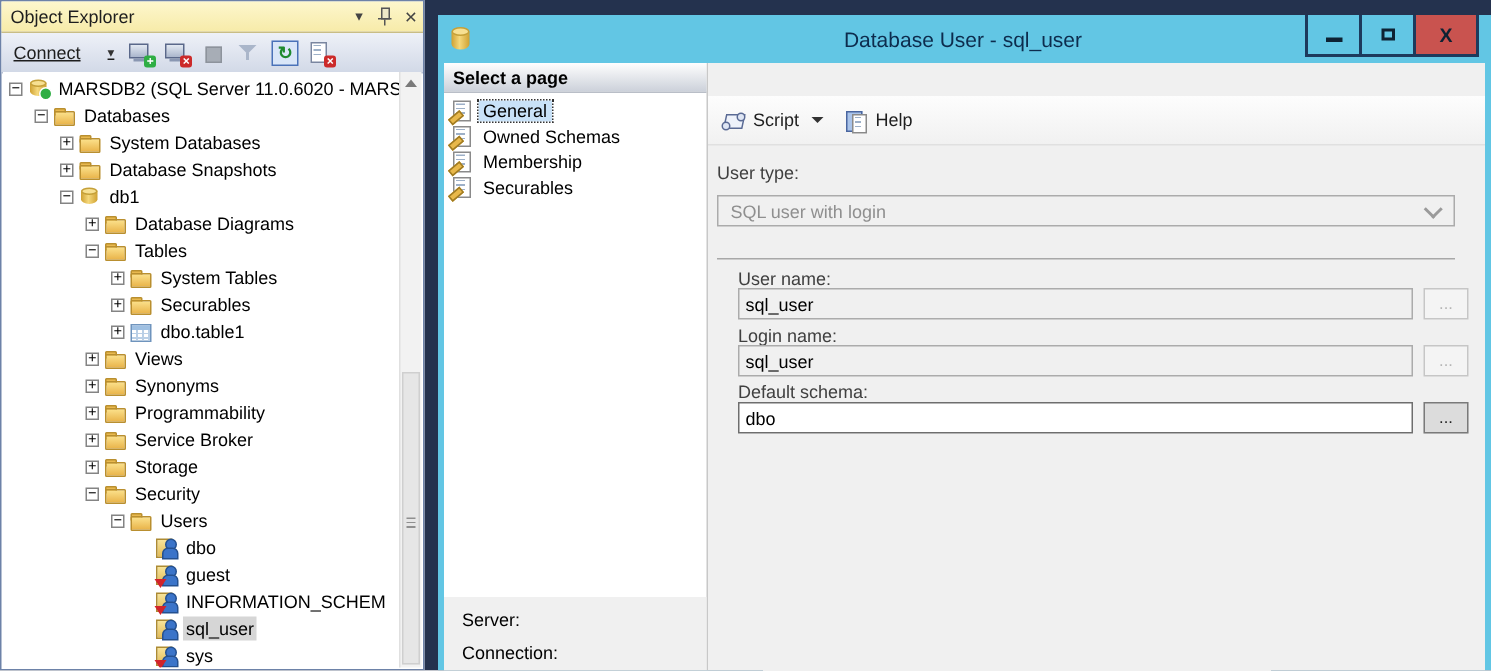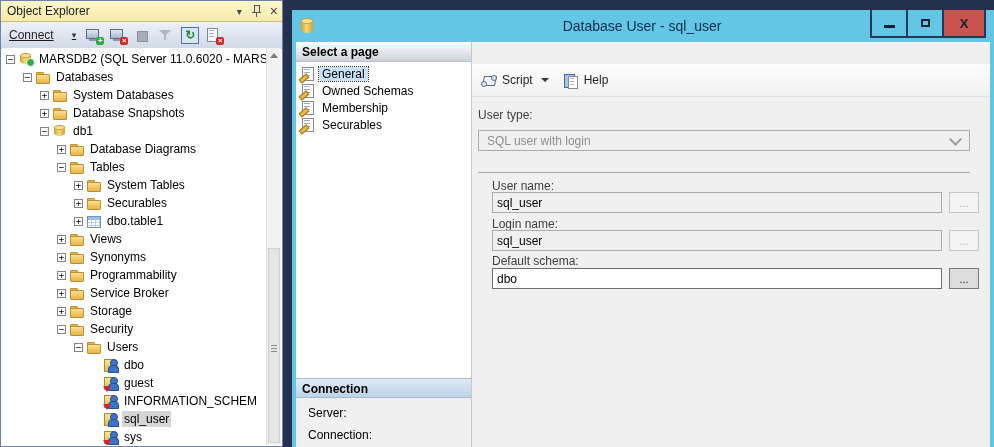--- a/index.html
+++ b/index.html
@@ -486,21 +486,20 @@
             </div>
             <div class="page-item">
               <span class="ic icon-page js-icon">
                 <i class="p1"></i>
                 <i class="p2"></i>
                 <i class="p3"></i>
               </span>
               <span class="page-label">Securables</span>
             </div>
           </div>
-        <div class="conn-header">Connection</div>
         <div class="conn-info">
           <div>Server:</div>
           <div class="conn2">Connection:</div>
         </div>
       </div>
 
       <div class="content">
         <div class="dlg-toolbar">
           <span class="tb-btn">
             <span class="ic scroll-icon">

